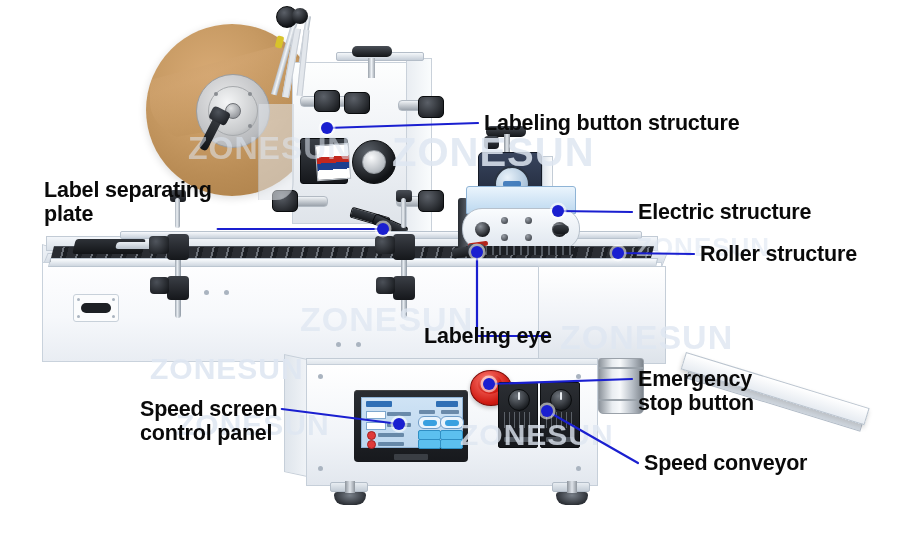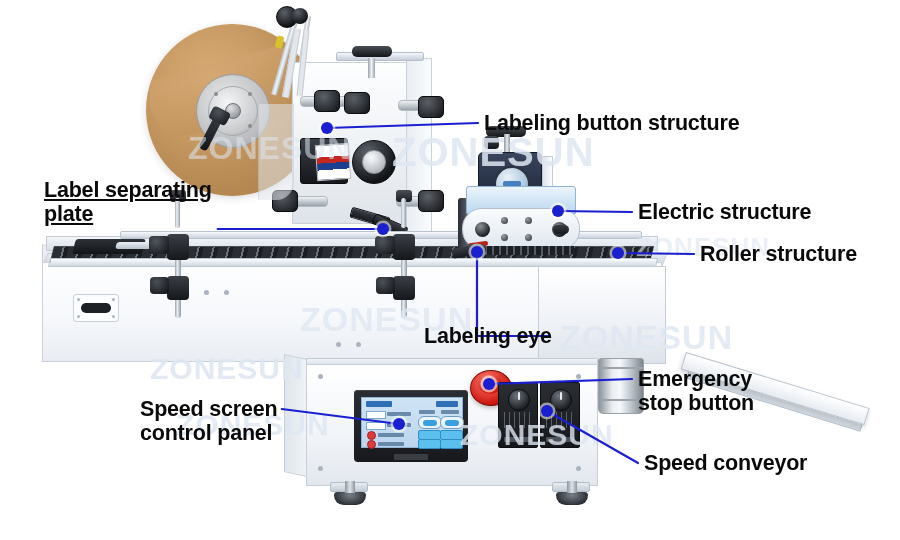--- a/index.html
+++ b/index.html
@@ -786,21 +786,21 @@
       <polyline points="547,411 638,463" fill="none" stroke="#1a1fd0" stroke-width="2.2" stroke-linejoin="round" stroke-linecap="round"></polyline>
       <circle cx="547" cy="411" r="8.5" fill="#ffffff" opacity="0.55"></circle>
       <circle cx="547" cy="411" r="6" fill="#1a1fd0"></circle>
       <polyline points="399,424 281.796875,409" fill="none" stroke="#1a1fd0" stroke-width="2.2" stroke-linejoin="round" stroke-linecap="round"></polyline>
       <circle cx="399" cy="424" r="8.5" fill="#ffffff" opacity="0.55"></circle>
       <circle cx="399" cy="424" r="6" fill="#1a1fd0"></circle>
     </svg>
 
   <div id="callout-layer">
       <div class="anno" style="left: 484px; top: 111px; color: rgb(10, 10, 10);">Labeling button structure</div>
-      <div class="anno" style="left: 44px; top: 178px; color: rgb(10, 10, 10); text-decoration: underline;">Label separating
+      <div class="anno" style="left: 44px; top: 178px; color: rgb(10, 10, 10);">Label separating
 plate</div>
       <div class="anno" style="left: 638px; top: 200px; color: rgb(10, 10, 10);">Electric structure</div>
       <div class="anno" style="left: 700px; top: 242px; color: rgb(10, 10, 10);">Roller structure</div>
       <div class="anno" style="left: 424px; top: 324px; color: rgb(10, 10, 10);">Labeling eye</div>
       <div class="anno" style="left: 638px; top: 367px; color: rgb(10, 10, 10);">Emergency
 stop button</div>
       <div class="anno" style="left: 644px; top: 451px; color: rgb(10, 10, 10);">Speed conveyor</div>
       <div class="anno" style="left: 140px; top: 397px; color: rgb(10, 10, 10);">Speed screen
 control panel</div>
     </div>

